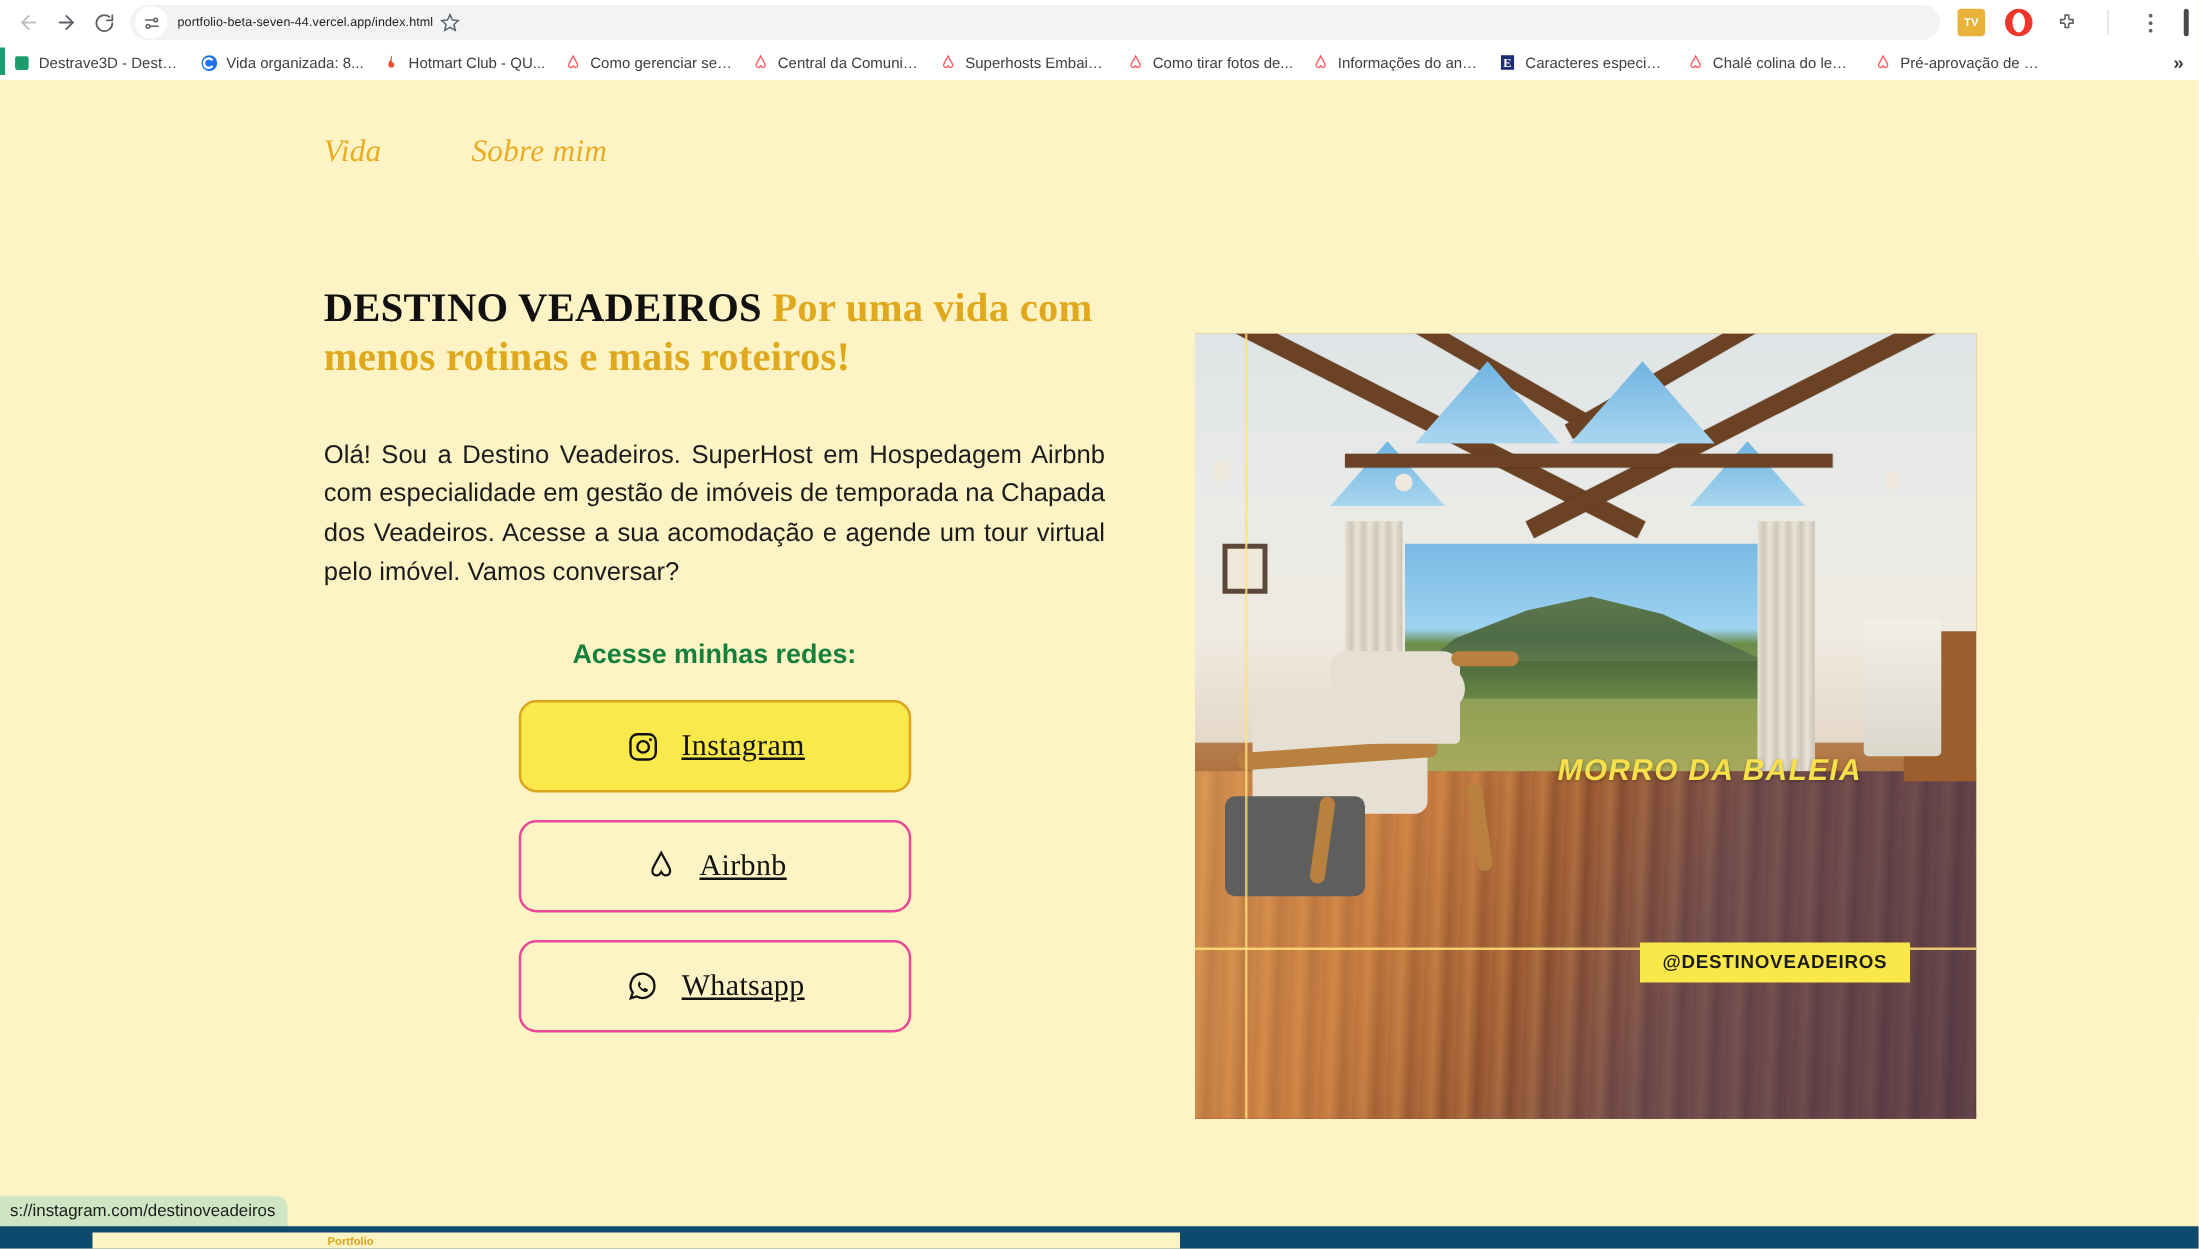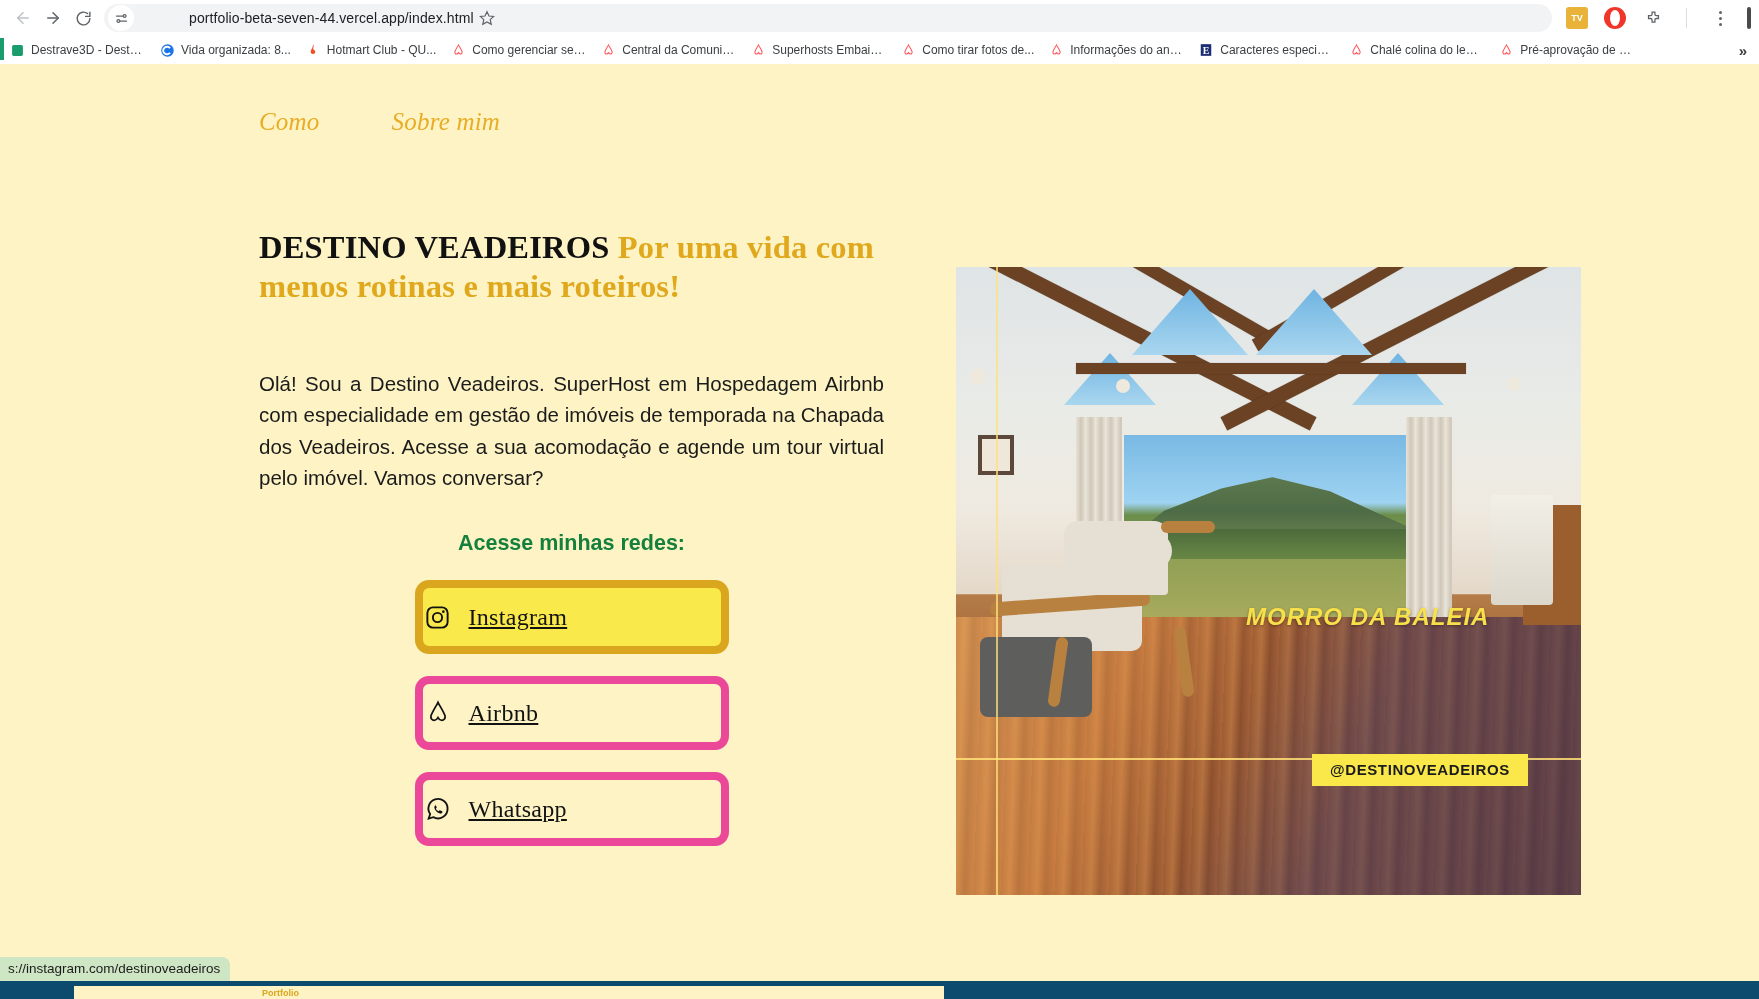--- a/index.html
+++ b/index.html
@@ -50,27 +50,26 @@
   }
   .omni-icon {
     width: 26px; height: 26px;
     background: #ffffff;
     border-radius: 50%;
     display: flex; align-items: center; justify-content: center;
     flex: 0 0 auto;
     margin-right: 8px;
   }
   .omni-url {
-    font-size: 14px;
+    font-size: 10px;
     color: #202124;
     white-space: nowrap;
     overflow: hidden;
     text-overflow: ellipsis;
     letter-spacing: 0.1px;
-    margin-left: 47px;
   }
   .omni-right {
     display: flex; align-items: center; gap: 2px; flex: 0 0 auto;
   }
   .star-icon { color: #5f6368; width: 26px; height: 26px; display:flex; align-items:center; justify-content:center;}
 
   .ext-icons { display: flex; align-items: center; gap: 16px; padding-left: 6px; flex: 0 0 auto; }
   .ext {
     width: 22px; height: 22px;
     display: flex; align-items: center; justify-content: center;
@@ -151,21 +150,21 @@
     font-family: "Liberation Serif", serif;
     font-weight: bold;
     font-size: 32.5px;
     line-height: 1.2;
     color: #111111;
     letter-spacing: 0.2px;
   }
   .headline .accent { color: #e0a91d; }
 
   .intro {
-    margin-top: 62px;
+    margin-top: 42px;
     font-size: 20.5px;
     line-height: 1.53;
     color: #1b1b1b;
     text-align: justify;
     width: 625px;
   }
 
   .redes-title {
     margin-top: 38px;
     text-align: center;
@@ -178,24 +177,25 @@
     margin-top: 24px;
     display: flex;
     flex-direction: column;
     align-items: center;
     gap: 22px;
     width: 625px;
   }
   .social-btn {
     width: 314px;
     height: 74px;
-    border: 8px solid #ec4899;
+    border: 2px solid #ec4899;
     border-radius: 14px;
     display: flex;
     align-items: center;
+    justify-content: center;
     gap: 16px;
     background: transparent;
     cursor: pointer;
     font-family: "Liberation Serif", serif;
     font-size: 24px;
     color: #121212;
     letter-spacing: 0.3px;
   }
   .social-btn.active { background: #fae94a; border-color: #d9a61d; }
   .social-btn .ico { width: 30px; height: 30px; display: flex; align-items: center; justify-content: center; }
@@ -527,21 +527,21 @@
         </span>
       <span class="bm-label">Pré-aprovação de h...</span>
     </div>
 
     <div class="bm-chev">»</div>
   </div>
 
   <div class="page">
 
     <nav class="site-nav">
-      <a href="#">Como</a>
+      <a href="#">Vida</a>
       <a href="#">Sobre mim</a>
     </nav>
 
     <section class="hero">
 
       <div class="hero-left">
         <h1 class="headline"><span>DESTINO VEADEIROS </span><span class="accent">Por uma vida com menos rotinas e mais roteiros!</span></h1>
 
         <p class="intro">Olá! Sou a Destino Veadeiros. SuperHost em Hospedagem Airbnb com especialidade em gestão de imóveis de temporada na Chapada dos Veadeiros. Acesse a sua acomodação e agende um tour virtual pelo imóvel. Vamos conversar?</p>
 

